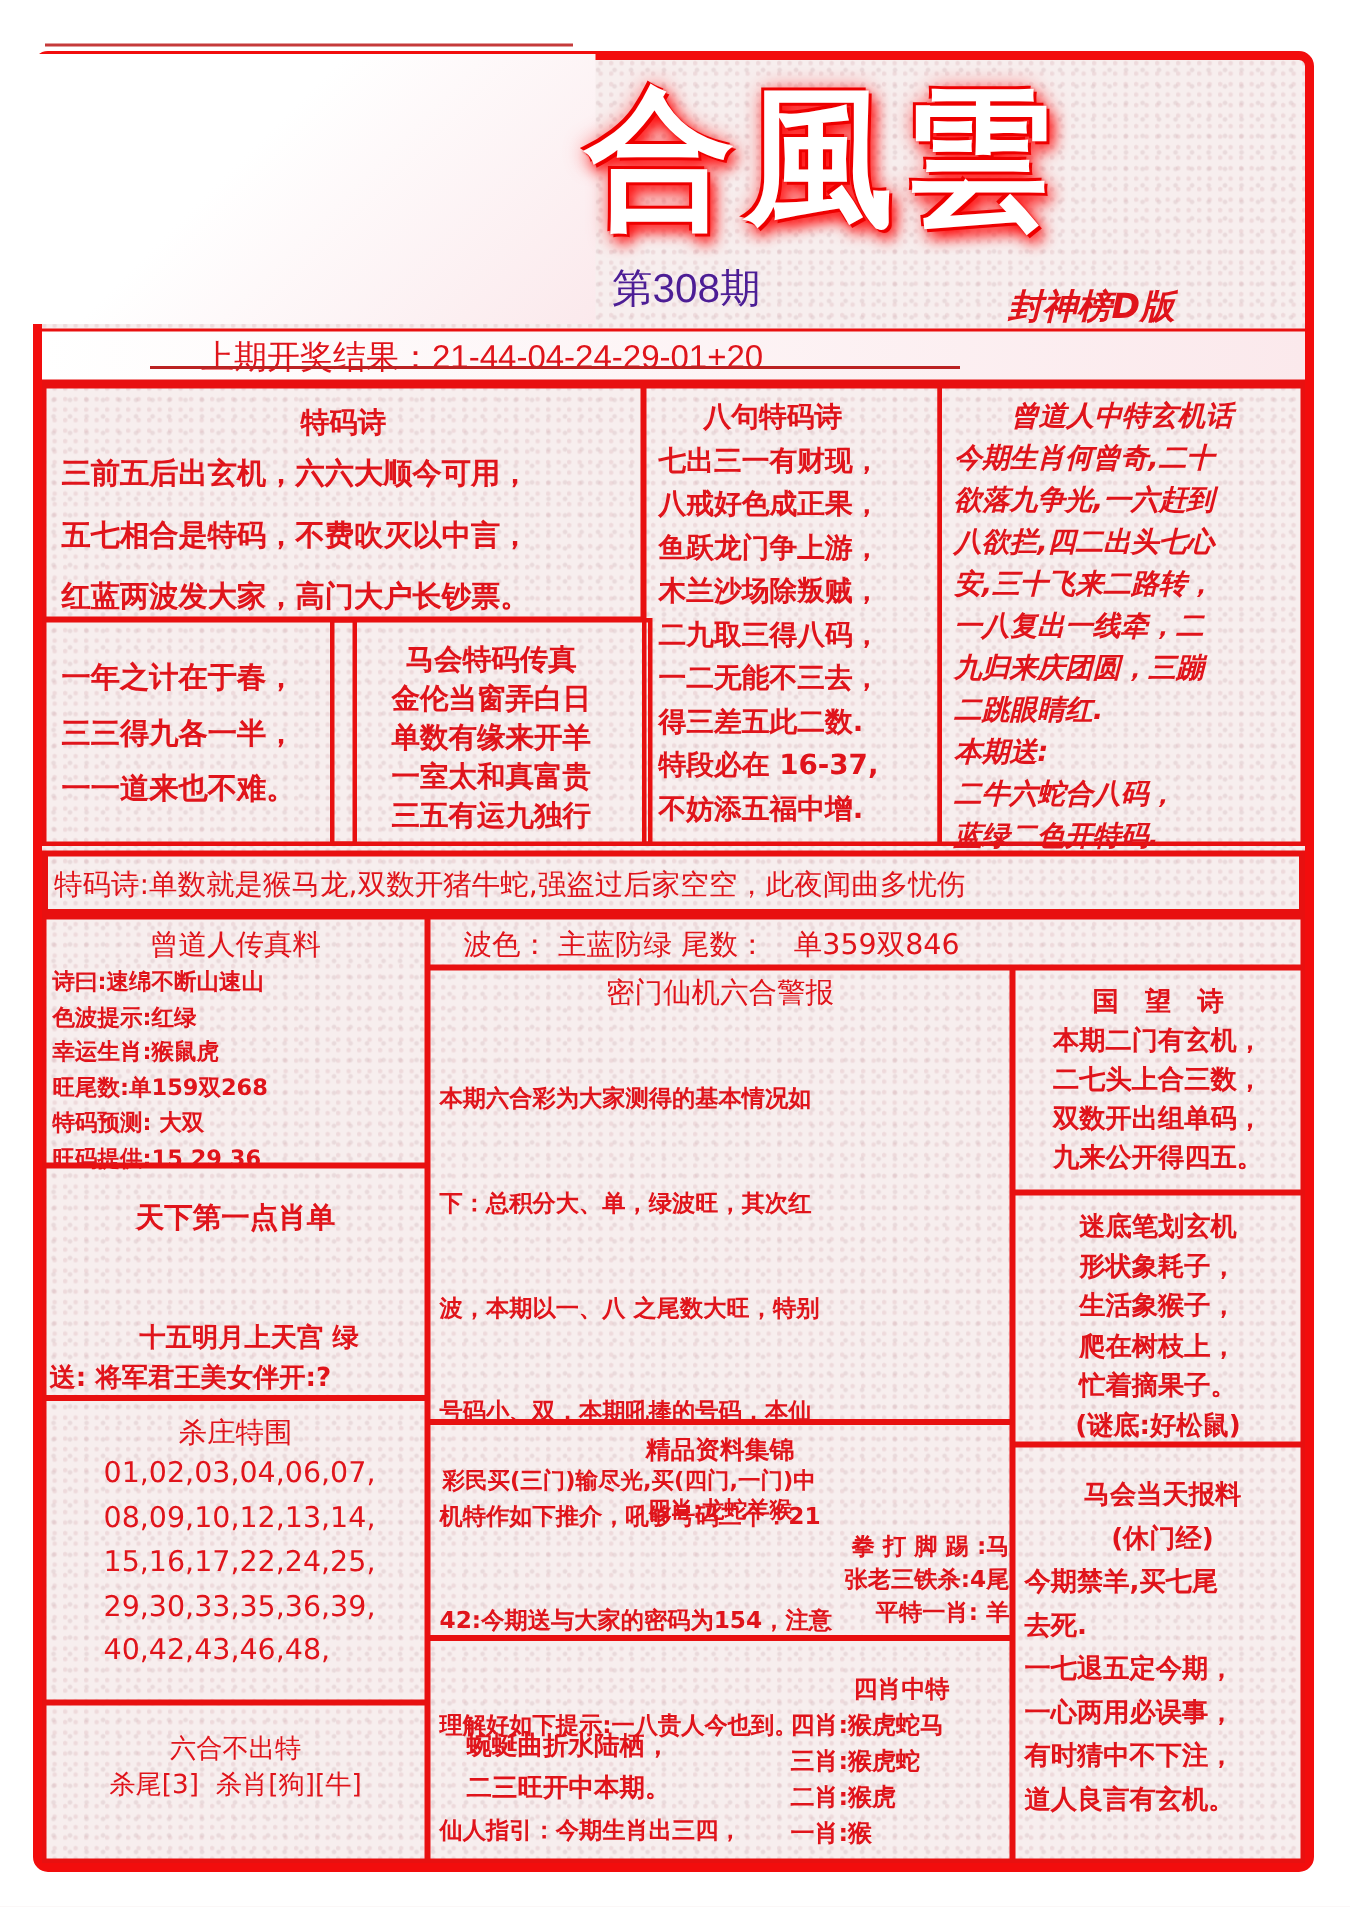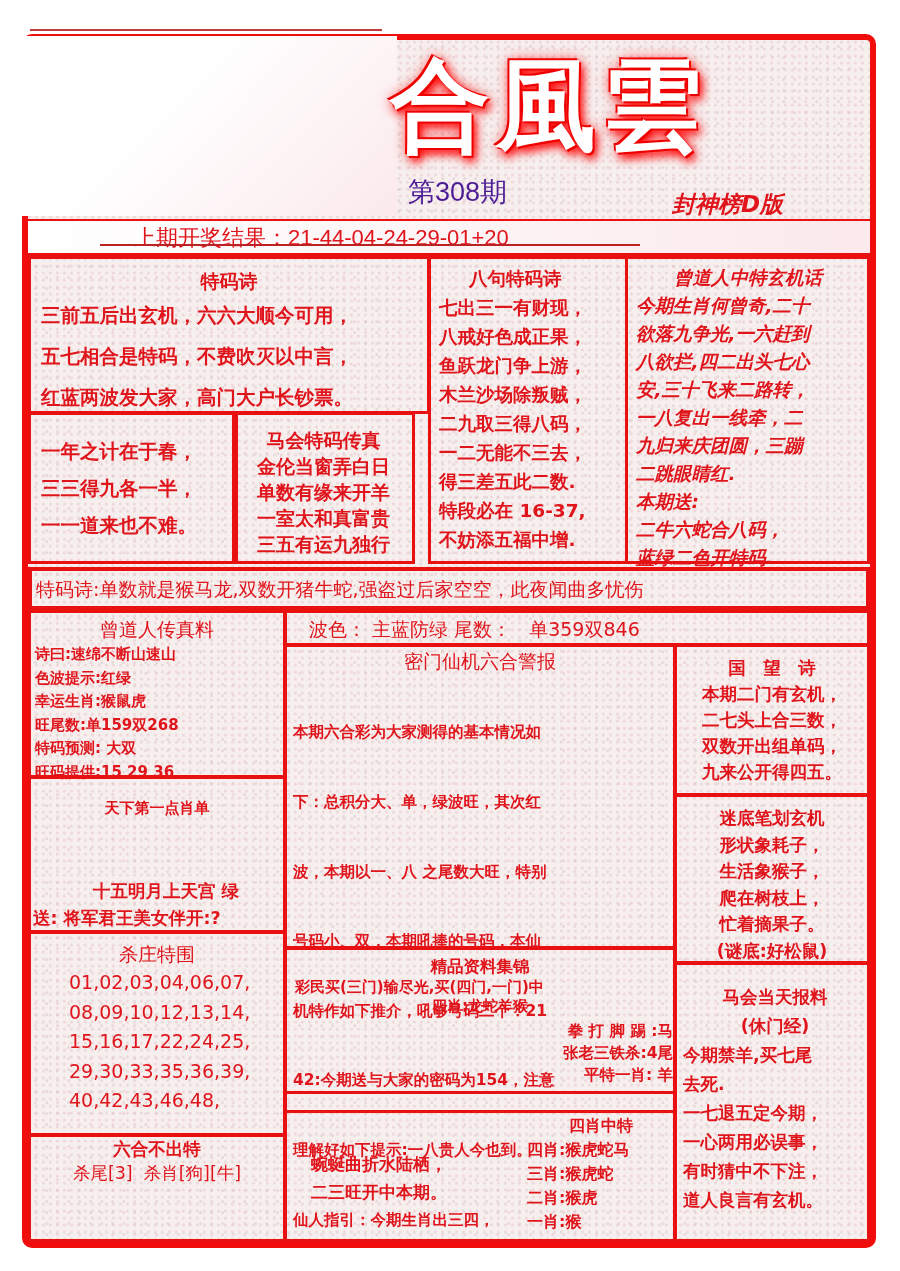--- a/index.html
+++ b/index.html
@@ -54,21 +54,21 @@
 </div>
 
 <div class="box" style="left:28px;top:412px;width:210px;height:152px;">
   <div class="lines t" style="font-size:19.5px;line-height:37px;padding:18px 0 0 10px;">
     <div>一年之计在于春，</div>
     <div>三三得九各一半，</div>
     <div>一一道来也不难。</div>
   </div>
 </div>
 
-<div class="box" style="left:232px;top:412px;width:183px;height:152px;">
+<div class="box" style="left:220px;top:412px;width:215px;height:152px;">
   <div class="lines t center" style="font-size:19px;line-height:26px;padding-top:12px;">
     <div>马会特码传真</div>
     <div>金伦当窗弄白日</div>
     <div>单数有缘来开羊</div>
     <div>一室太和真富贵</div>
     <div>三五有运九独行</div>
   </div>
 </div>
 
 <div class="box" style="left:428px;top:256px;width:200px;height:308px;">
@@ -116,59 +116,59 @@
     <div>特码预测: 大双</div>
     <div>旺码提供:15 29 36</div>
   </div>
 </div>
 
 <div class="box" style="left:284px;top:610px;width:586px;height:36px;">
   <div class="t" style="font-size:19px;padding:4px 0 0 22px;white-space:pre;font-weight:normal;">波色： 主蓝防绿 尾数：   单359双846</div>
 </div>
 
 <div class="box" style="left:28px;top:776px;width:258px;height:157px;">
-  <div class="t center" style="font-size:15px;margin-top:20px;">天下第一点肖单</div>
+  <div class="t center" style="font-size:19px;margin-top:20px;">天下第一点肖单</div>
   <div class="t" style="font-size:17.5px;position:absolute;left:62px;top:100px;white-space:nowrap;">十五明月上天宫 绿</div>
   <div class="t" style="font-size:17.5px;position:absolute;left:2px;top:127px;white-space:nowrap;">送: 将军君王美女伴开:?</div>
 </div>
 
 <div class="box" style="left:28px;top:931px;width:258px;height:205px;">
   <div class="t center" style="font-size:19px;margin-top:8px;font-weight:normal;">杀庄特围</div>
   <div class="lines t" style="font-size:19px;line-height:29.5px;padding-left:10px;font-weight:normal;margin-left:28px;">
     <div>01,02,03,04,06,07,</div>
     <div>08,09,10,12,13,14,</div>
     <div>15,16,17,22,24,25,</div>
     <div>29,30,33,35,36,39,</div>
     <div>40,42,43,46,48,</div>
   </div>
 </div>
 
 <div class="box" style="left:28px;top:1134px;width:258px;height:108px;">
-  <div class="t center" style="font-size:17.5px;font-weight:bold;">六合不出特</div>
+  <div class="t center" style="font-size:17.5px;margin-top:16px;font-weight:normal;">六合不出特</div>
   <div class="t center" style="font-size:17.5px;font-weight:normal;white-space:pre;">杀尾[3]  杀肖[狗][牛]</div>
 </div>
 
 <div class="box" style="left:284px;top:644px;width:392px;height:305px;">
   <div class="t center" style="font-size:19px;margin-top:2px;font-weight:normal;">密门仙机六合警报</div>
   <div class="lines t" style="font-size:15.5px;line-height:23.2px;padding-left:6px;white-space:pre;">
     <div>本期六合彩为大家测得的基本情况如</div>
     <div>下：总积分大、单，绿波旺，其次红</div>
     <div>波，本期以一、八 之尾数大旺，特别</div>
     <div>号码小、双，本期吼捧的号码，本仙</div>
     <div>机特作如下推介，吼够号码二个：21</div>
     <div>42:今期送与大家的密码为154，注意</div>
     <div>理解好如下提示:一八贵人今也到。</div>
     <div>仙人指引：今期生肖出三四，</div>
     
     
     
   </div>
 </div>
 
-<div class="box" style="left:284px;top:947px;width:392px;height:166px;">
+<div class="box" style="left:284px;top:947px;width:392px;height:146px;">
   <div class="t center" style="font-size:16.5px;margin-top:6px;">精品资料集锦</div>
   <div class="t" style="font-size:15px;padding-left:8px;white-space:nowrap;overflow:hidden;">彩民买(三门)输尽光,买(四门,一门)中</div>
   <div class="t center" style="font-size:15px;">四肖:龙蛇羊猴</div>
   <div class="lines t" style="font-size:15.5px;line-height:22px;padding-left:8px;margin-top:4px;text-align:right;">
     <div>拳 打 脚 踢 :马</div>
     <div>张老三铁杀:4尾</div>
     <div>平特一肖: 羊</div>
   </div>
 </div>
 

